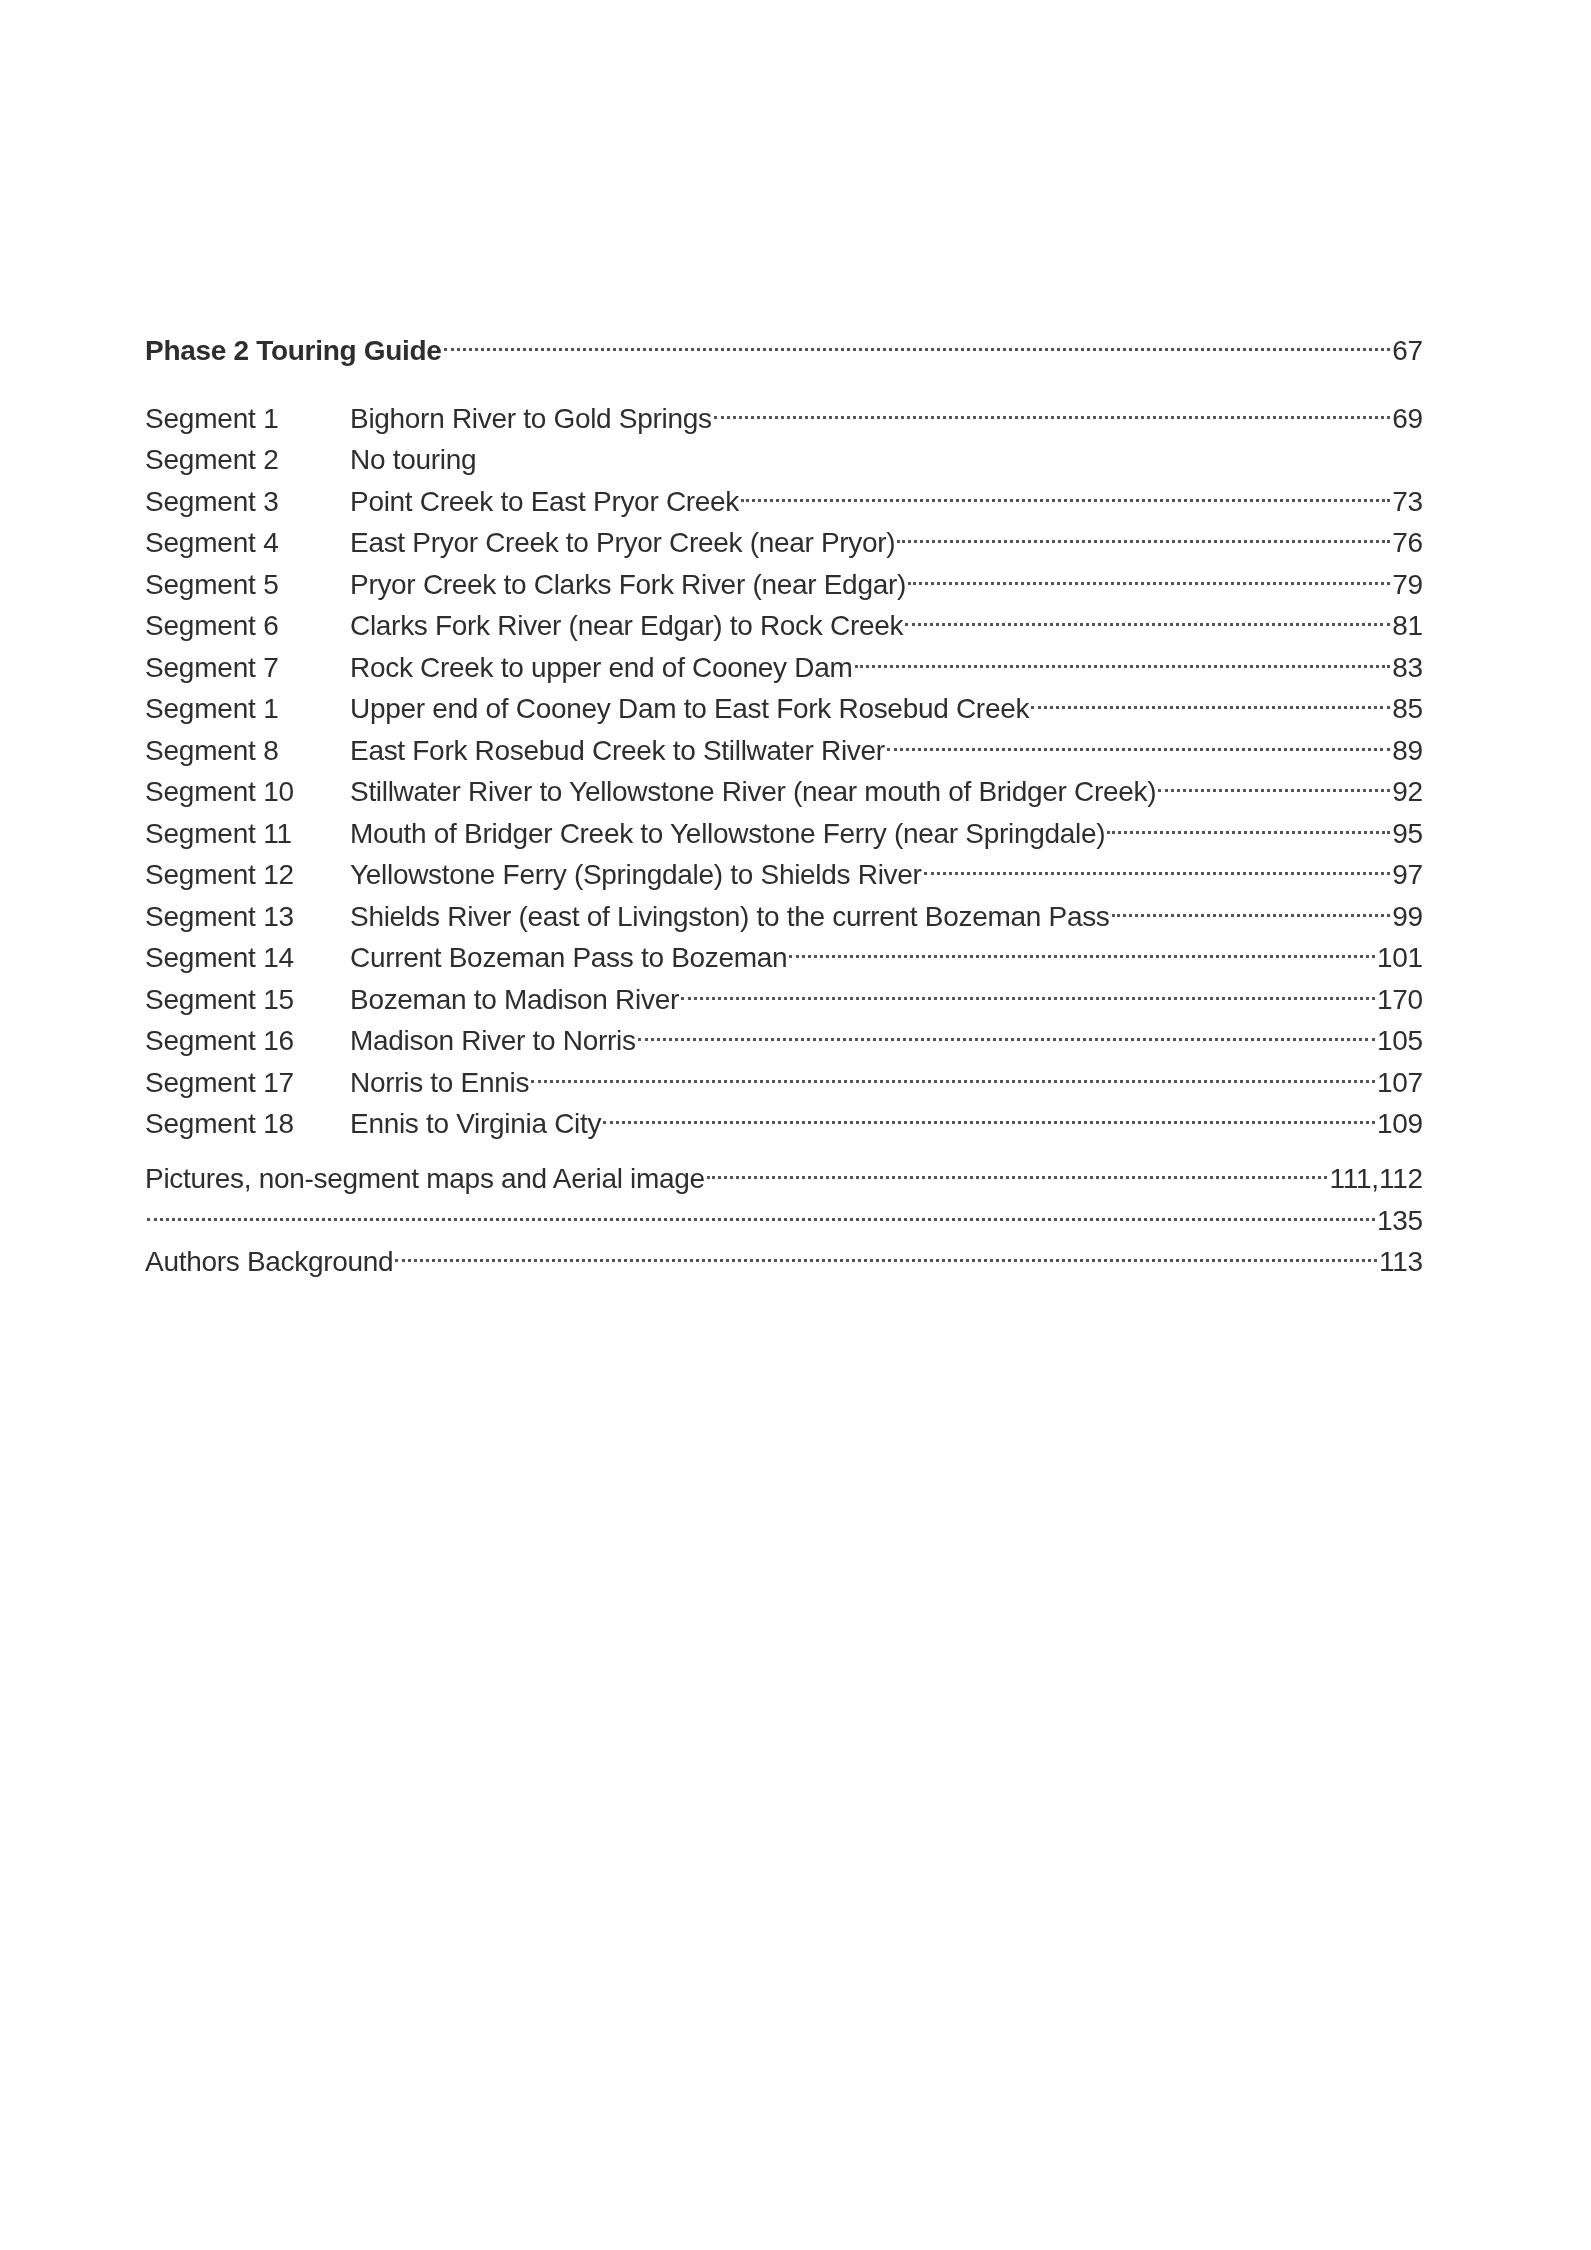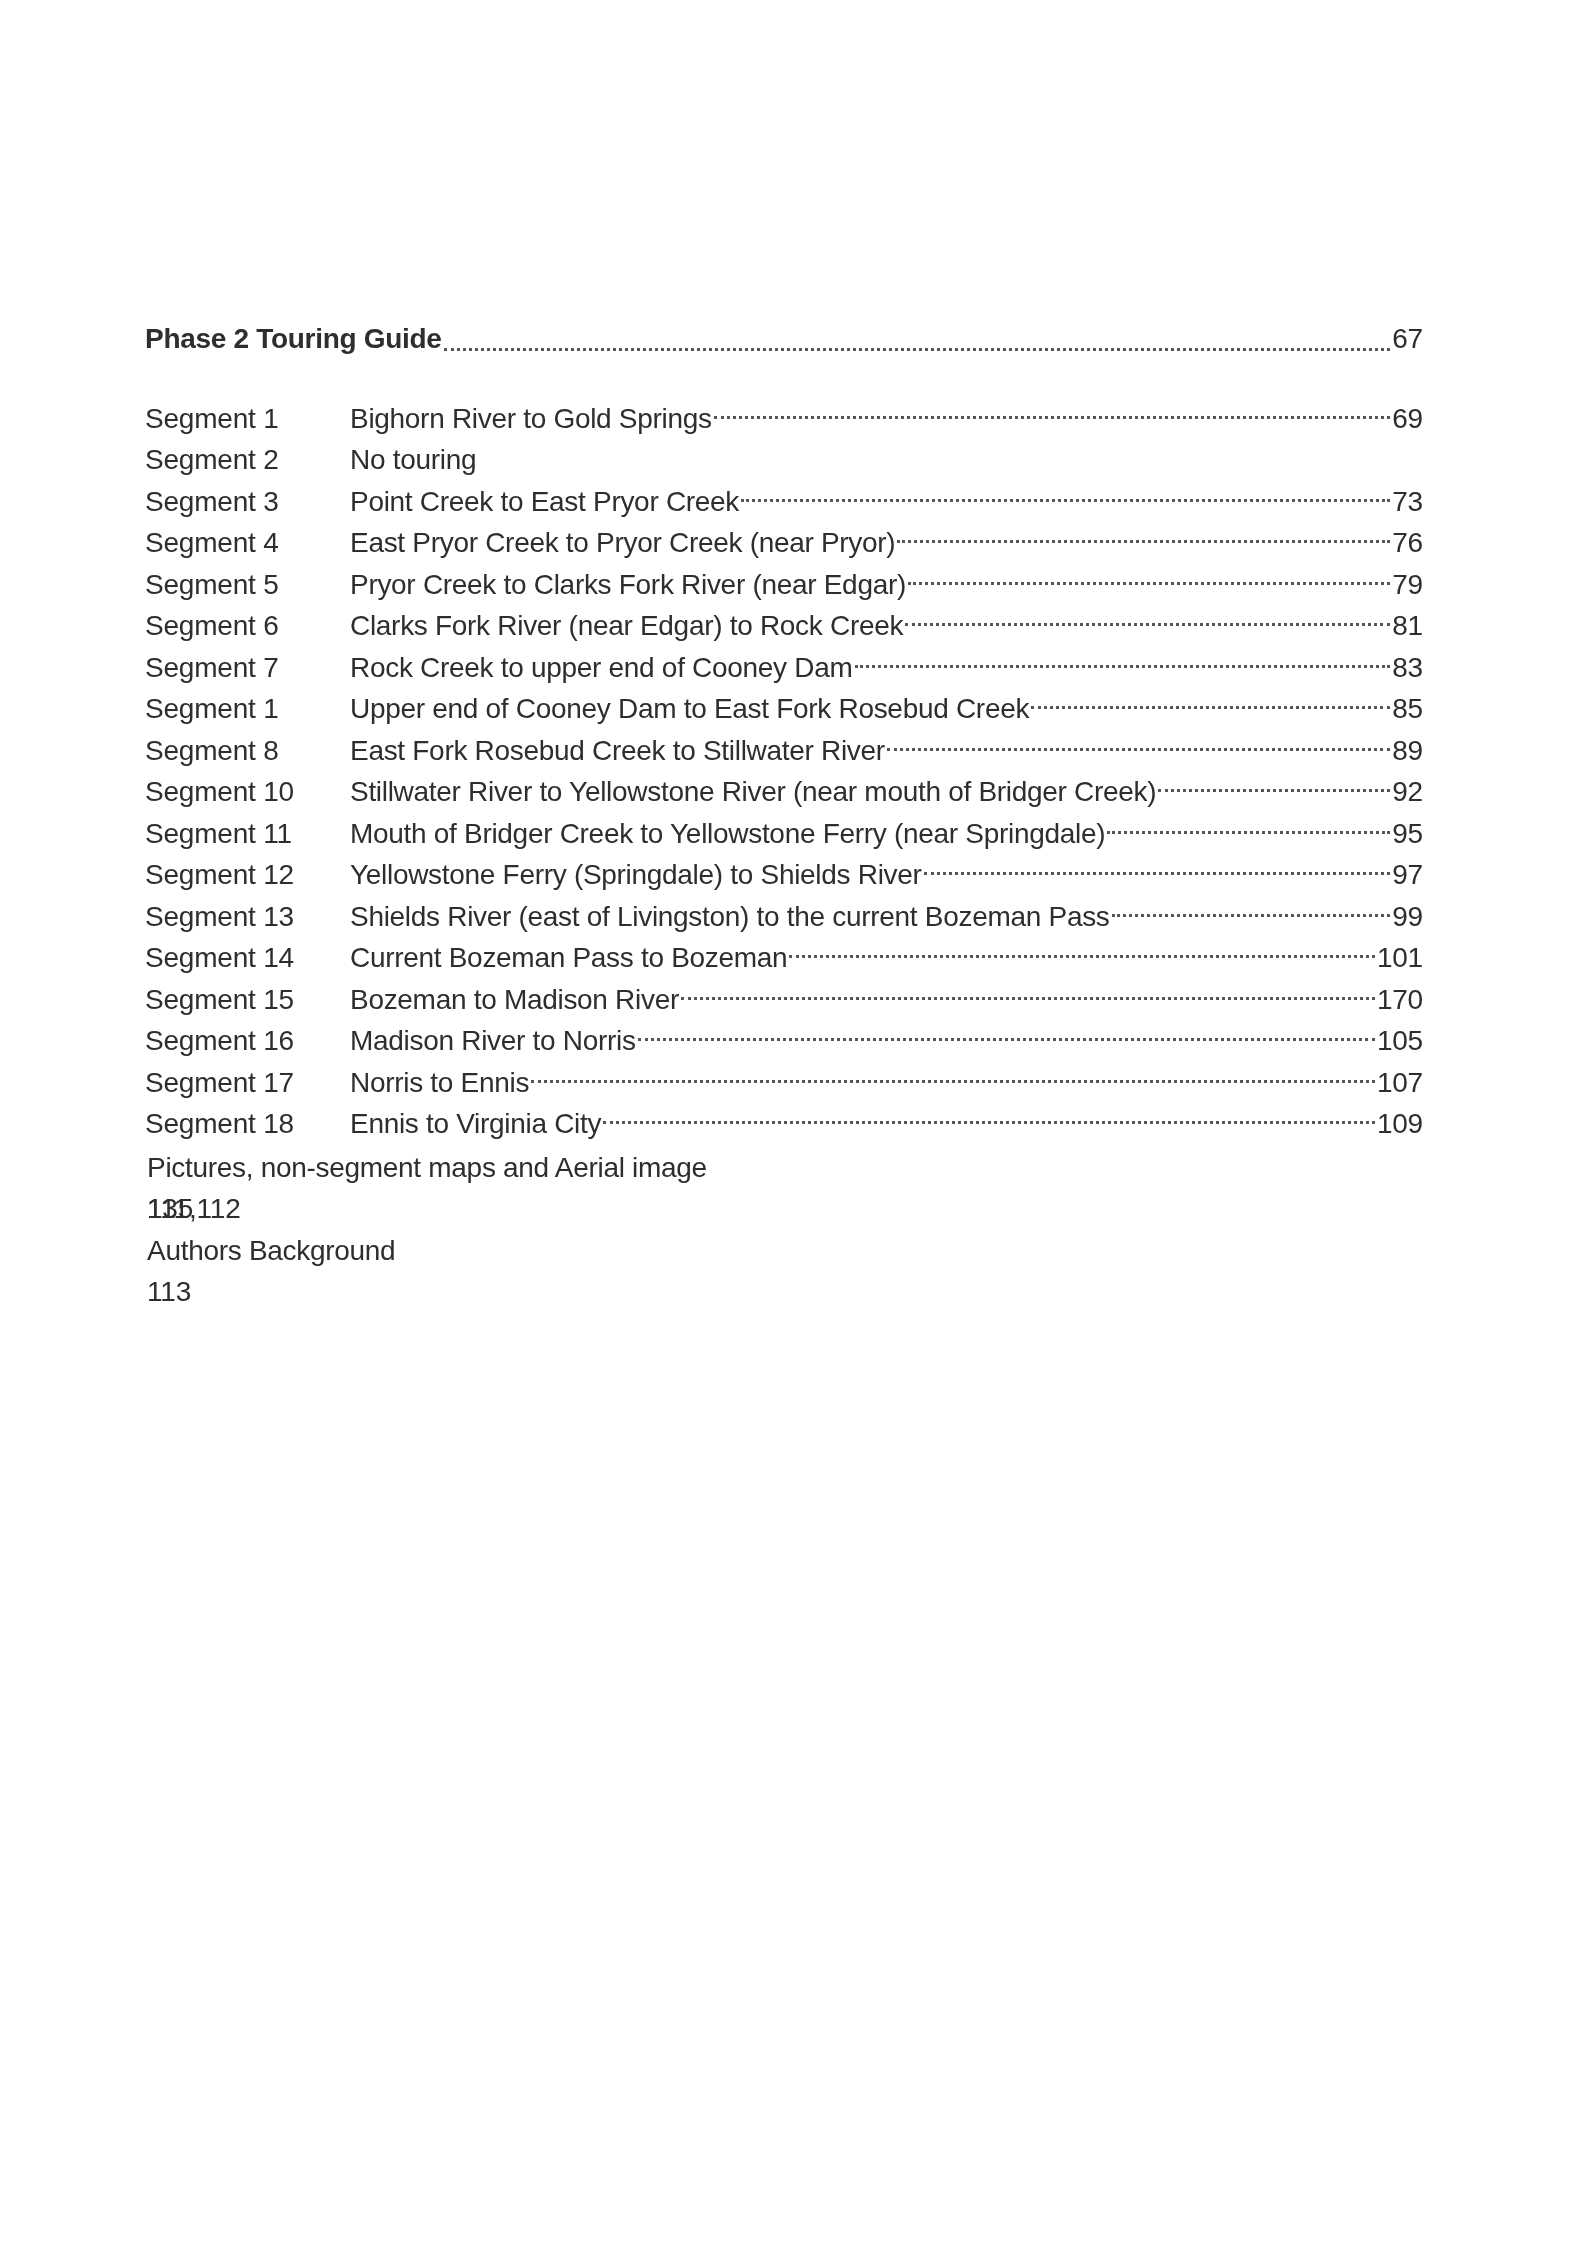--- a/index.html
+++ b/index.html
@@ -25,21 +25,20 @@
       display: flex;
       align-items: baseline;
       height: 41.5px;
       font-size: 28px;
       line-height: 41.5px;
       white-space: nowrap;
     }
     .row.heading {
       font-weight: bold;
       letter-spacing: -0.3px;
-      align-items: center;
     }
     .seg {
       width: 205px;
       flex: 0 0 205px;
       letter-spacing: -0.2px;
       margin-top: 38px;
     }
     .title {
       flex: 0 0 auto;
       letter-spacing: -0.3px;
@@ -58,21 +57,21 @@
       bottom: 9px;
       border-bottom: 3px dotted #555;
     }
     .page {
       flex: 0 0 auto;
       text-align: right;
       font-weight: normal;
       letter-spacing: -0.2px;
     }
     .spacer { height: 40px; }
-    .extra .row { height: 41.5px; flex-direction: column; }
+    .extra .row { height: 41.5px; }
   </style>
 </head>
 <body>
 
 <div class="toc">
 
   <div class="row heading">
     <span class="title">Phase 2 Touring Guide</span>
     <span class="leader"></span>
     <span class="page">67</span>

